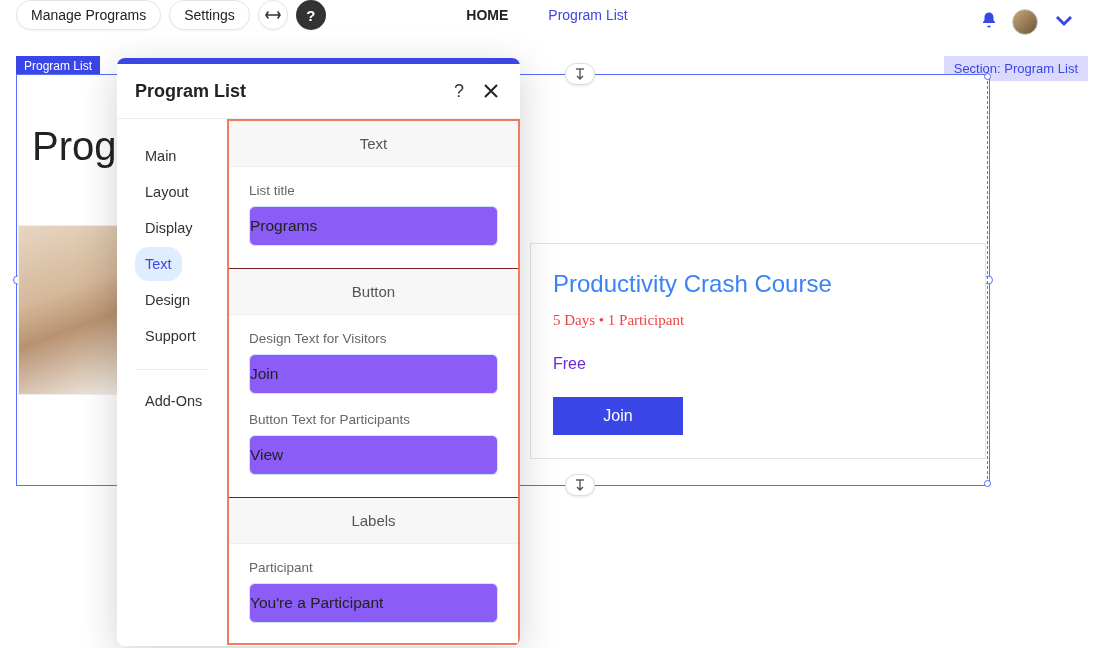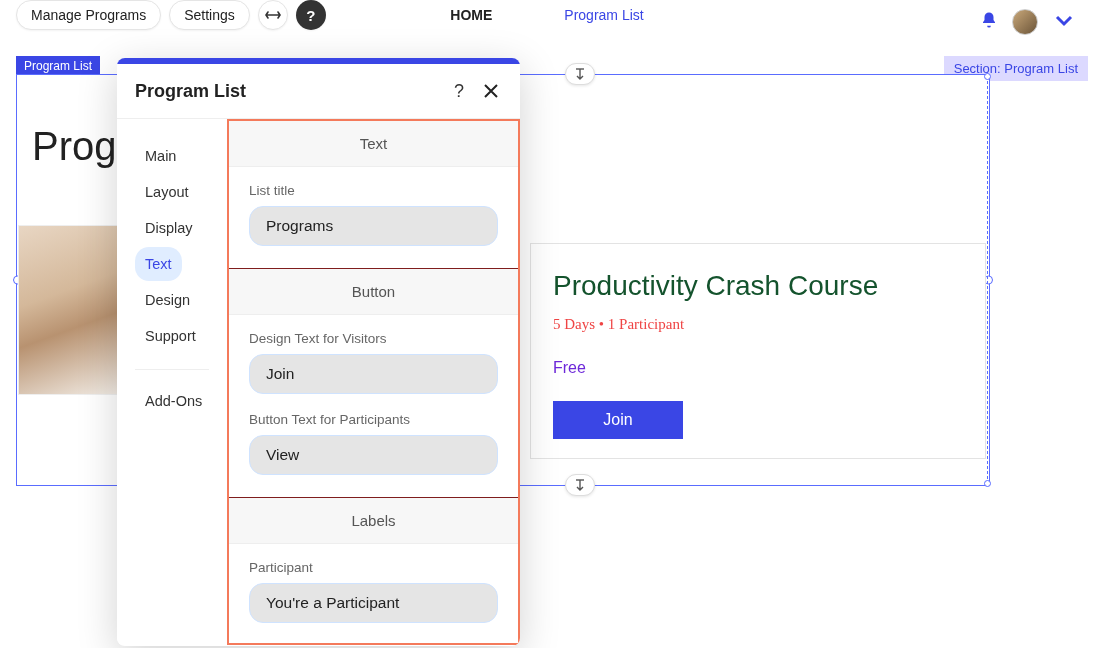--- a/index.html
+++ b/index.html
@@ -4,21 +4,21 @@
 <style>
 * { box-sizing: border-box; margin: 0; padding: 0; }
 body { font-family: -apple-system, BlinkMacSystemFont, "Helvetica Neue", Arial, sans-serif; background: #fff; width: 1094px; height: 648px; overflow: hidden; position: relative; }
 
 
 .topbar { position: absolute; top: 0; left: 0; right: 0; height: 48px; display: flex; align-items: flex-start; padding: 0 16px; }
 .pill-btn { background: #fff; border: 1px solid #e5e5e5; border-radius: 18px; padding: 6px 14px; font-size: 14px; margin-right: 8px; cursor: pointer; color: #222; box-shadow: 0 1px 2px rgba(0,0,0,0.05); }
 .circle-btn { width: 30px; height: 30px; border-radius: 50%; background: #fff; border: 1px solid #e5e5e5; display: inline-flex; align-items: center; justify-content: center; margin-right: 8px; cursor: pointer; box-shadow: 0 1px 2px rgba(0,0,0,0.05); }
 .help-circle { background: #333; color: #fff; border: none; font-weight: bold; font-size: 15px; }
 .nav-center { position: absolute; left: 50%; transform: translateX(-50%); display: flex; gap: 0; top: 0; align-items: center; height: 30px; }
-.nav-center .nav-item { font-size: 14px; margin: 0 36px; }
+.nav-center .nav-item { font-size: 14px; margin: 0 20px; }
 .nav-home { color: #222; font-weight: 600; }
 .nav-program-list { color: #3a46e5; }
 .top-right { position: absolute; right: 18px; top: 8px; display: flex; align-items: center; gap: 14px; }
 .bell-icon svg { width: 18px; height: 18px; fill: #3a46e5; }
 .avatar { width: 26px; height: 26px; border-radius: 50%; background: linear-gradient(135deg,#c9a87a,#6b5438); border: 1px solid #ccc; }
 .chevron-down svg { width: 24px; height: 24px; stroke: #3a46e5; stroke-width: 3; fill: none; }
 
 
 .canvas-tag-left { position: absolute; top: 56px; left: 16px; background: #3a46e5; color: #fff; font-size: 12px; padding: 3px 8px; }
 .canvas-tag-right { position: absolute; top: 56px; right: 6px; background: #dcd9ff; color: #3a46e5; font-size: 13px; padding: 5px 10px; text-align: center; }
@@ -30,41 +30,41 @@
 .dashed-right .dot-top, .dashed-right .dot-bot { position:absolute; width:7px; height:7px; background:#fff; border:1px solid #5a6cff; border-radius:50%; left:-3px;}
 .dashed-right .dot-top{ top:-3px;} .dashed-right .dot-bot{ bottom:-3px;}
 .stretch-pill { position:absolute; width:30px; height:22px; background:#fff; border:1px solid #ddd; border-radius:11px; display:flex; align-items:center; justify-content:center; box-shadow:0 1px 3px rgba(0,0,0,0.1); left:50%; transform:translateX(-50%);}
 .stretch-top { top: 63px; left: 580px; }
 .stretch-bot { top: 474px; left: 580px; }
 
 
 .page-title { position:absolute; top: 124px; left: 32px; font-size: 40px; font-weight: 400; color:#222; }
 .card-img { position:absolute; top:225px; left:18px; width:100px; height:170px; background: linear-gradient(160deg,#e8d6c3 0%, #d4b89a 40%, #b89270 60%, #f2ece5 100%); border:1px solid #eee;}
 .program-card { position:absolute; top:243px; left:530px; width:456px; height:216px; border:1px solid #e3e3e3; padding: 26px 22px; background:#fff;}
-.program-card h3 { font-size: 28px; font-weight: 400; margin-bottom: 14px; color:#14532d;}
+.program-card h3 { font-size: 24px; font-weight: 400; margin-bottom: 14px; color:#3b82f6;}
 .program-meta { font-size: 15px; color:#ef4444; margin-bottom: 26px; font-family: Liberation Serif, serif; }
 .program-price { font-size: 16px; color:#6d28d9; margin-bottom: 24px; }
 .join-btn { background:#3a46e5; color:#fff; border:none; padding: 10px 0; width: 130px; font-size: 16px; cursor:pointer;}
 
 
 .panel { position:absolute; top:58px; left:117px; width:403px; height:588px; background:#fff; border-radius:8px; box-shadow: 0 10px 40px rgba(0,0,0,0.18); overflow:hidden;}
 .panel-topstrip { height:6px; background:#3a46e5; }
 .panel-header { display:flex; align-items:center; padding: 16px 18px; border-bottom:1px solid #eee;}
 .panel-title { font-size: 18px; font-weight:600; flex:1; color:#222;}
 .panel-header .hicon { width:22px; height:22px; display:inline-flex; align-items:center; justify-content:center; margin-left:10px; cursor:pointer; font-size:18px; color:#333;}
 .panel-body { display:flex; height: calc(100% - 62px);}
 .panel-sidebar { width: 110px; padding: 20px 0 8px 18px; background:#fff;}
 .side-item { font-size:14.5px; color:#333; padding: 9px 10px; margin-bottom: 2px; cursor:pointer; border-radius: 14px; display:inline-block;}
 .side-item.active { background:#e0edff; color:#3a46e5;}
 .side-divider { border:none; border-top:1px solid #eee; margin: 14px 18px 14px 0;}
 .panel-content { flex:1; border: 2px solid #f47a5b; background:#f7f7f7; overflow-y:auto; padding:0; border-top-width:2px; }
 .section-head { text-align:center; font-size:15px; color:#555; padding: 14px 0; background:#f7f7f7; }
 .section-body { background:#fff; padding: 16px 20px 22px; border-top:1px solid #eee; border-bottom:1px solid #7f1d1d;}
 .field-label { font-size: 13.5px; color:#666; margin-bottom: 8px; display:block;}
-.text-input { width: 100%; border:1px solid #cfe3ff; border-radius:14px; padding: 10px 16px; font-size: 15.5px; color:#222; outline:none; background:#e5e5e5;}
+.text-input { width: 100%; border:1px solid #cfe3ff; border-radius:6px; padding: 10px 0; font-size: 15.5px; color:#222; outline:none; background:#8b5cf6;}
 .section-body + .section-head { border-top: none; }
 
 </style>
 </head>
 <body>
 
 <div class="topbar">
   <button class="pill-btn">Manage Programs</button>
   <button class="pill-btn">Settings</button>
   <div class="circle-btn">

